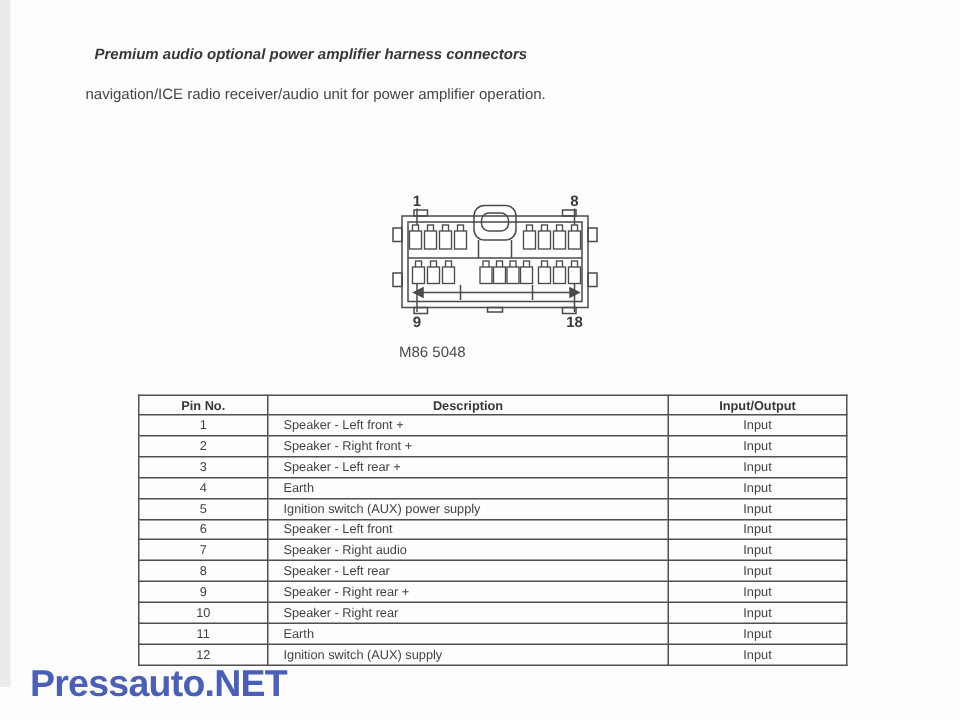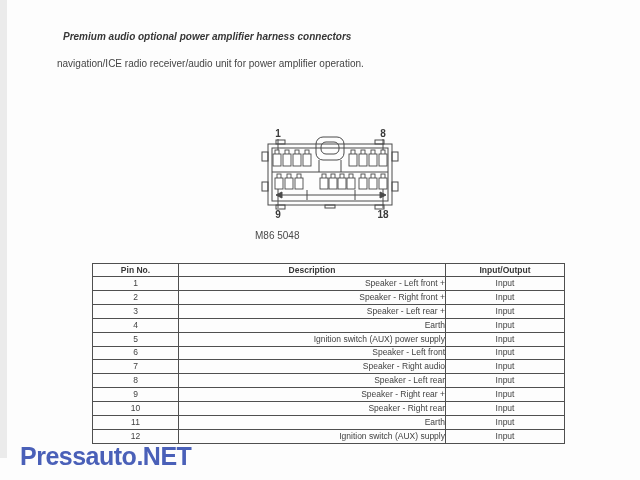--- a/index.html
+++ b/index.html
@@ -18,33 +18,33 @@
   .doc-body-2 { position:absolute; left:57px; top:58px; font-size:10px; color:#454545; white-space:nowrap; }
 
   .diagram-title {
     position:absolute; left:180px; top:105px; width:300px; text-align:center;
     font-size:10px; font-weight:bold; color:#373737;
   }
   .connector-svg { position:absolute; left:245px; top:116px; }
   .connector-svg text {
     font-family:"Liberation Sans", sans-serif; font-size:10px; font-weight:bold; fill:#3a3a3a;
   }
-  .part-number { position:absolute; left:255px; top:230px; font-size:10px; color:#4a4a4a; }
+  .part-number { position:absolute; left:266px; top:230px; font-size:10px; color:#4a4a4a; }
 
   .pin-table {
     position:absolute; left:92px; top:263px; width:472px; height:181px;
     border-collapse:collapse; table-layout:fixed;
     font-size:8.5px; color:#424242;
   }
   .pin-table th, .pin-table td {
     border:1px solid #4f4f4f; padding:0; text-align:center;
     height:12px; line-height:11px; overflow:hidden; white-space:nowrap;
   }
   .pin-table th { font-weight:bold; color:#373737; }
-  .pin-table td.desc { text-align:right; padding-left:10px; }
+  .pin-table td.desc { text-align:left; padding-left:10px; }
 
   .watermark {
     position:absolute; left:20px; top:442px;
     font-size:25px; font-weight:bold; color:#4a60b8; letter-spacing:-0.5px;
   }
 </style>
 </head>
 <body>
 
 <div class="page">

